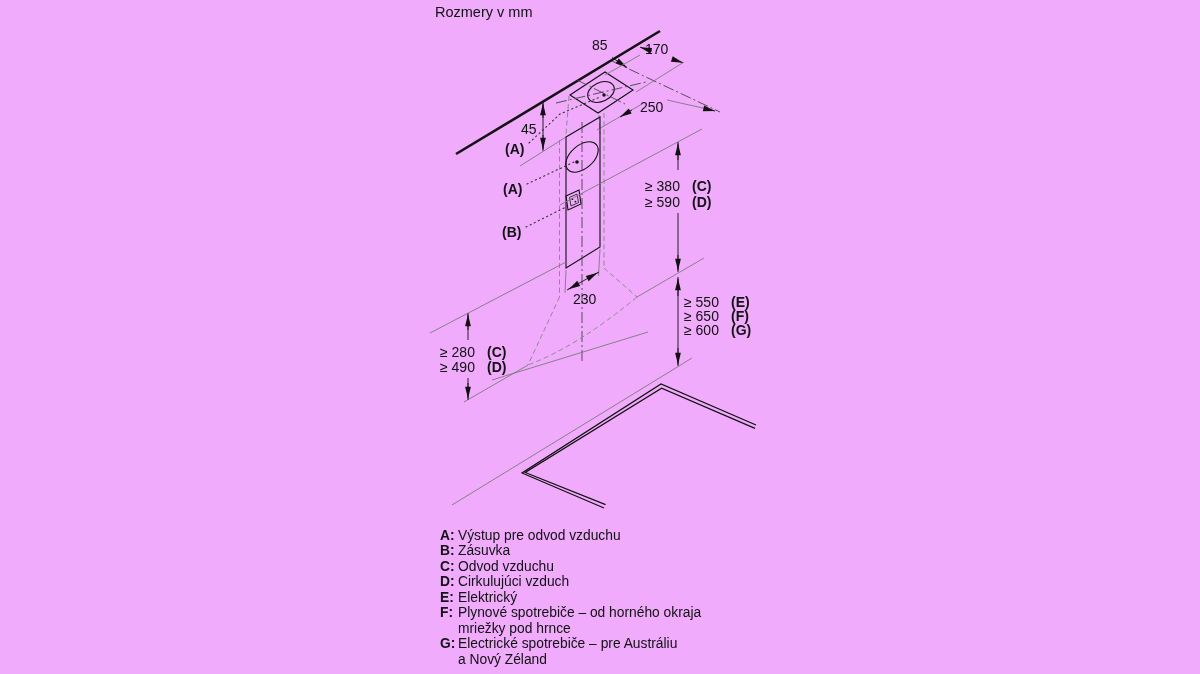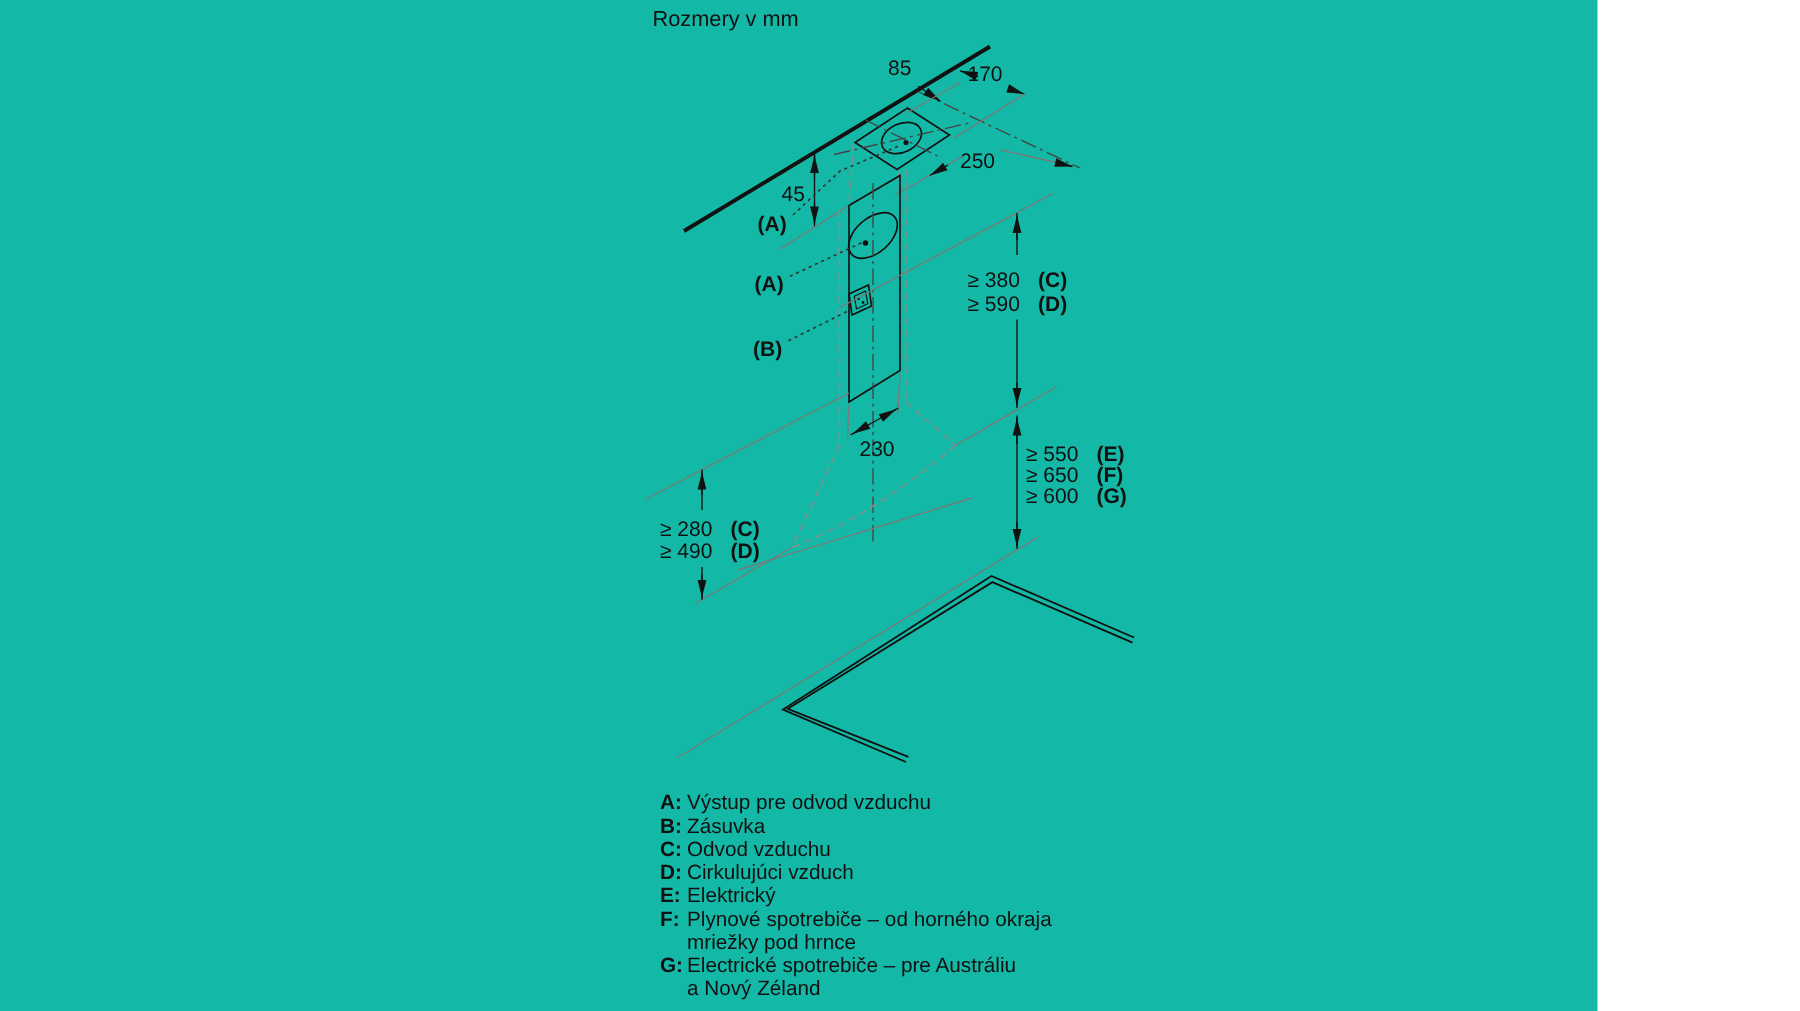--- a/index.html
+++ b/index.html
@@ -1,16 +1,16 @@
 <!DOCTYPE html>
 <html><head>
 <meta charset="utf-8">
 <style>
   html,body{margin:0;padding:0;background:#fff;}
-  #stage{position:relative;width:1065px;height:674px;background:#14b8a6;overflow:hidden;
+  #stage{position:relative;width:1200px;height:674px;background:#f0abfc;overflow:hidden;
          font-family:"Liberation Sans", sans-serif;}
   svg{position:absolute;left:0;top:0;}
   text{fill:#111;font-family:"Liberation Sans", sans-serif;}
   .t14{font-size:14px;}
   .t14b{font-size:14px;font-weight:bold;}
   .t15{font-size:14.5px;}
   .leg{font-size:13.8px;}
   .legb{font-size:13.8px;font-weight:bold;}
   .thick{stroke:#111;stroke-width:2.6;fill:none;}
   .main{stroke:#111;stroke-width:1.1;fill:none;}

